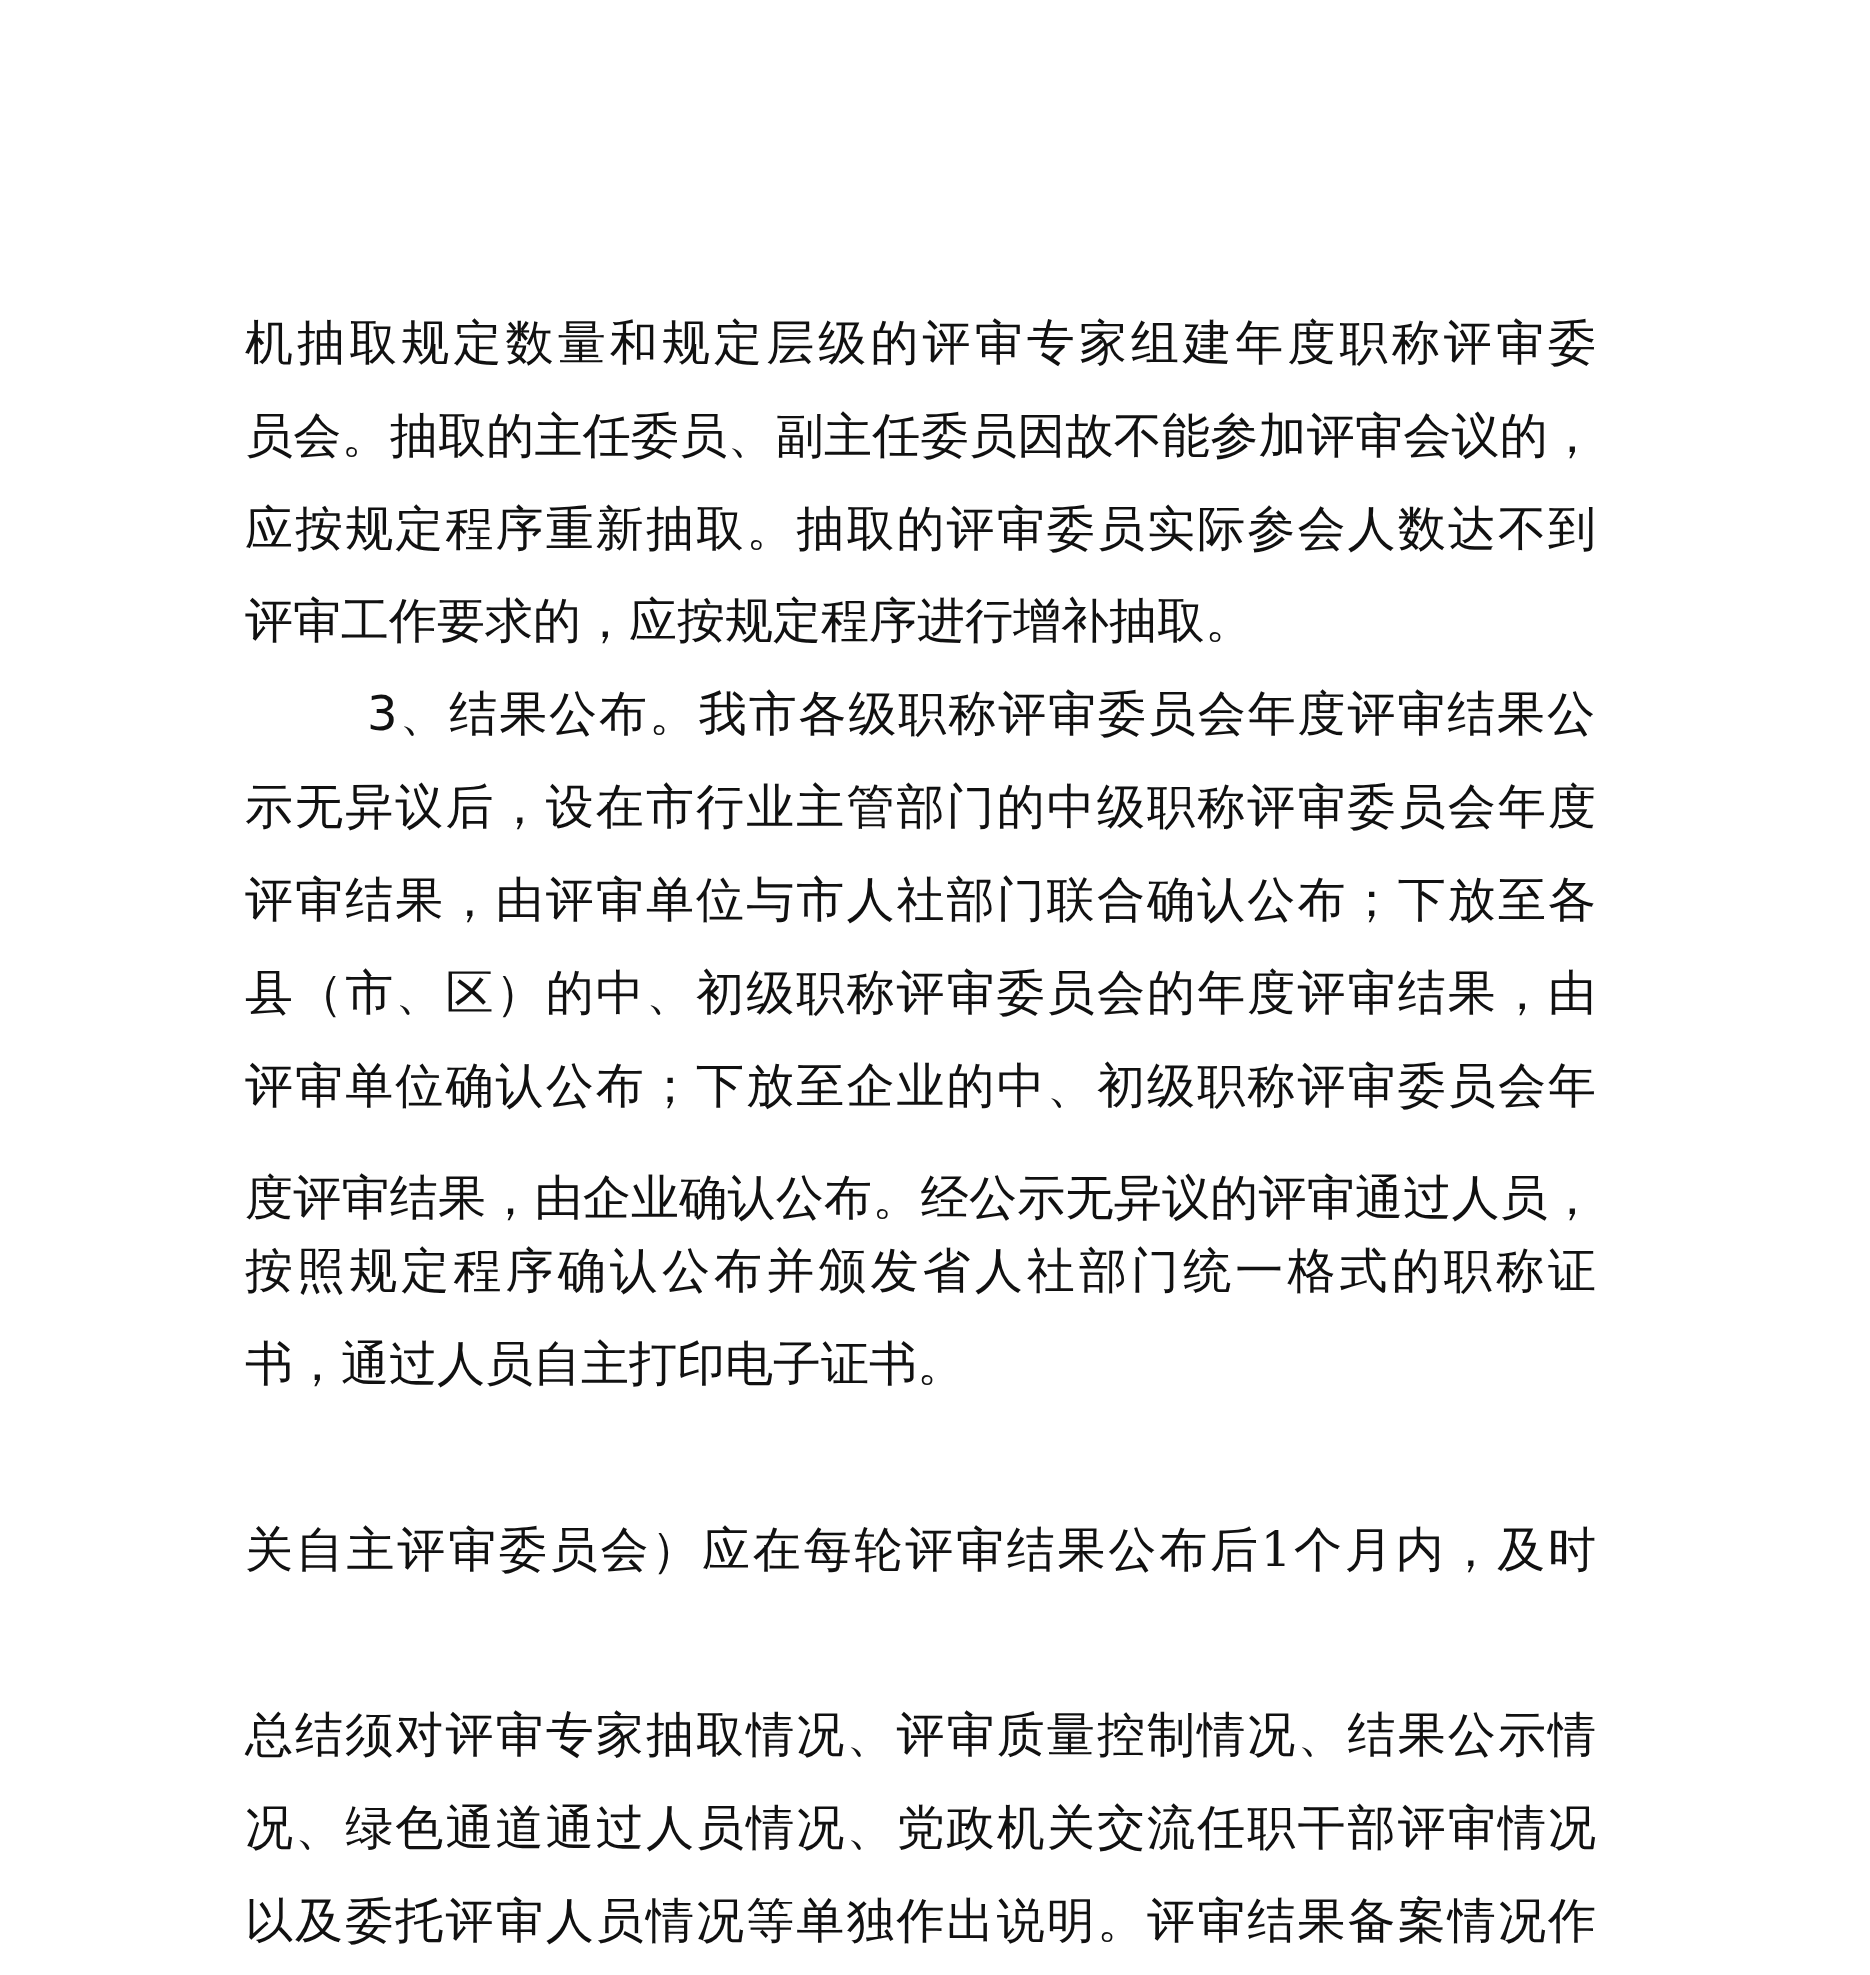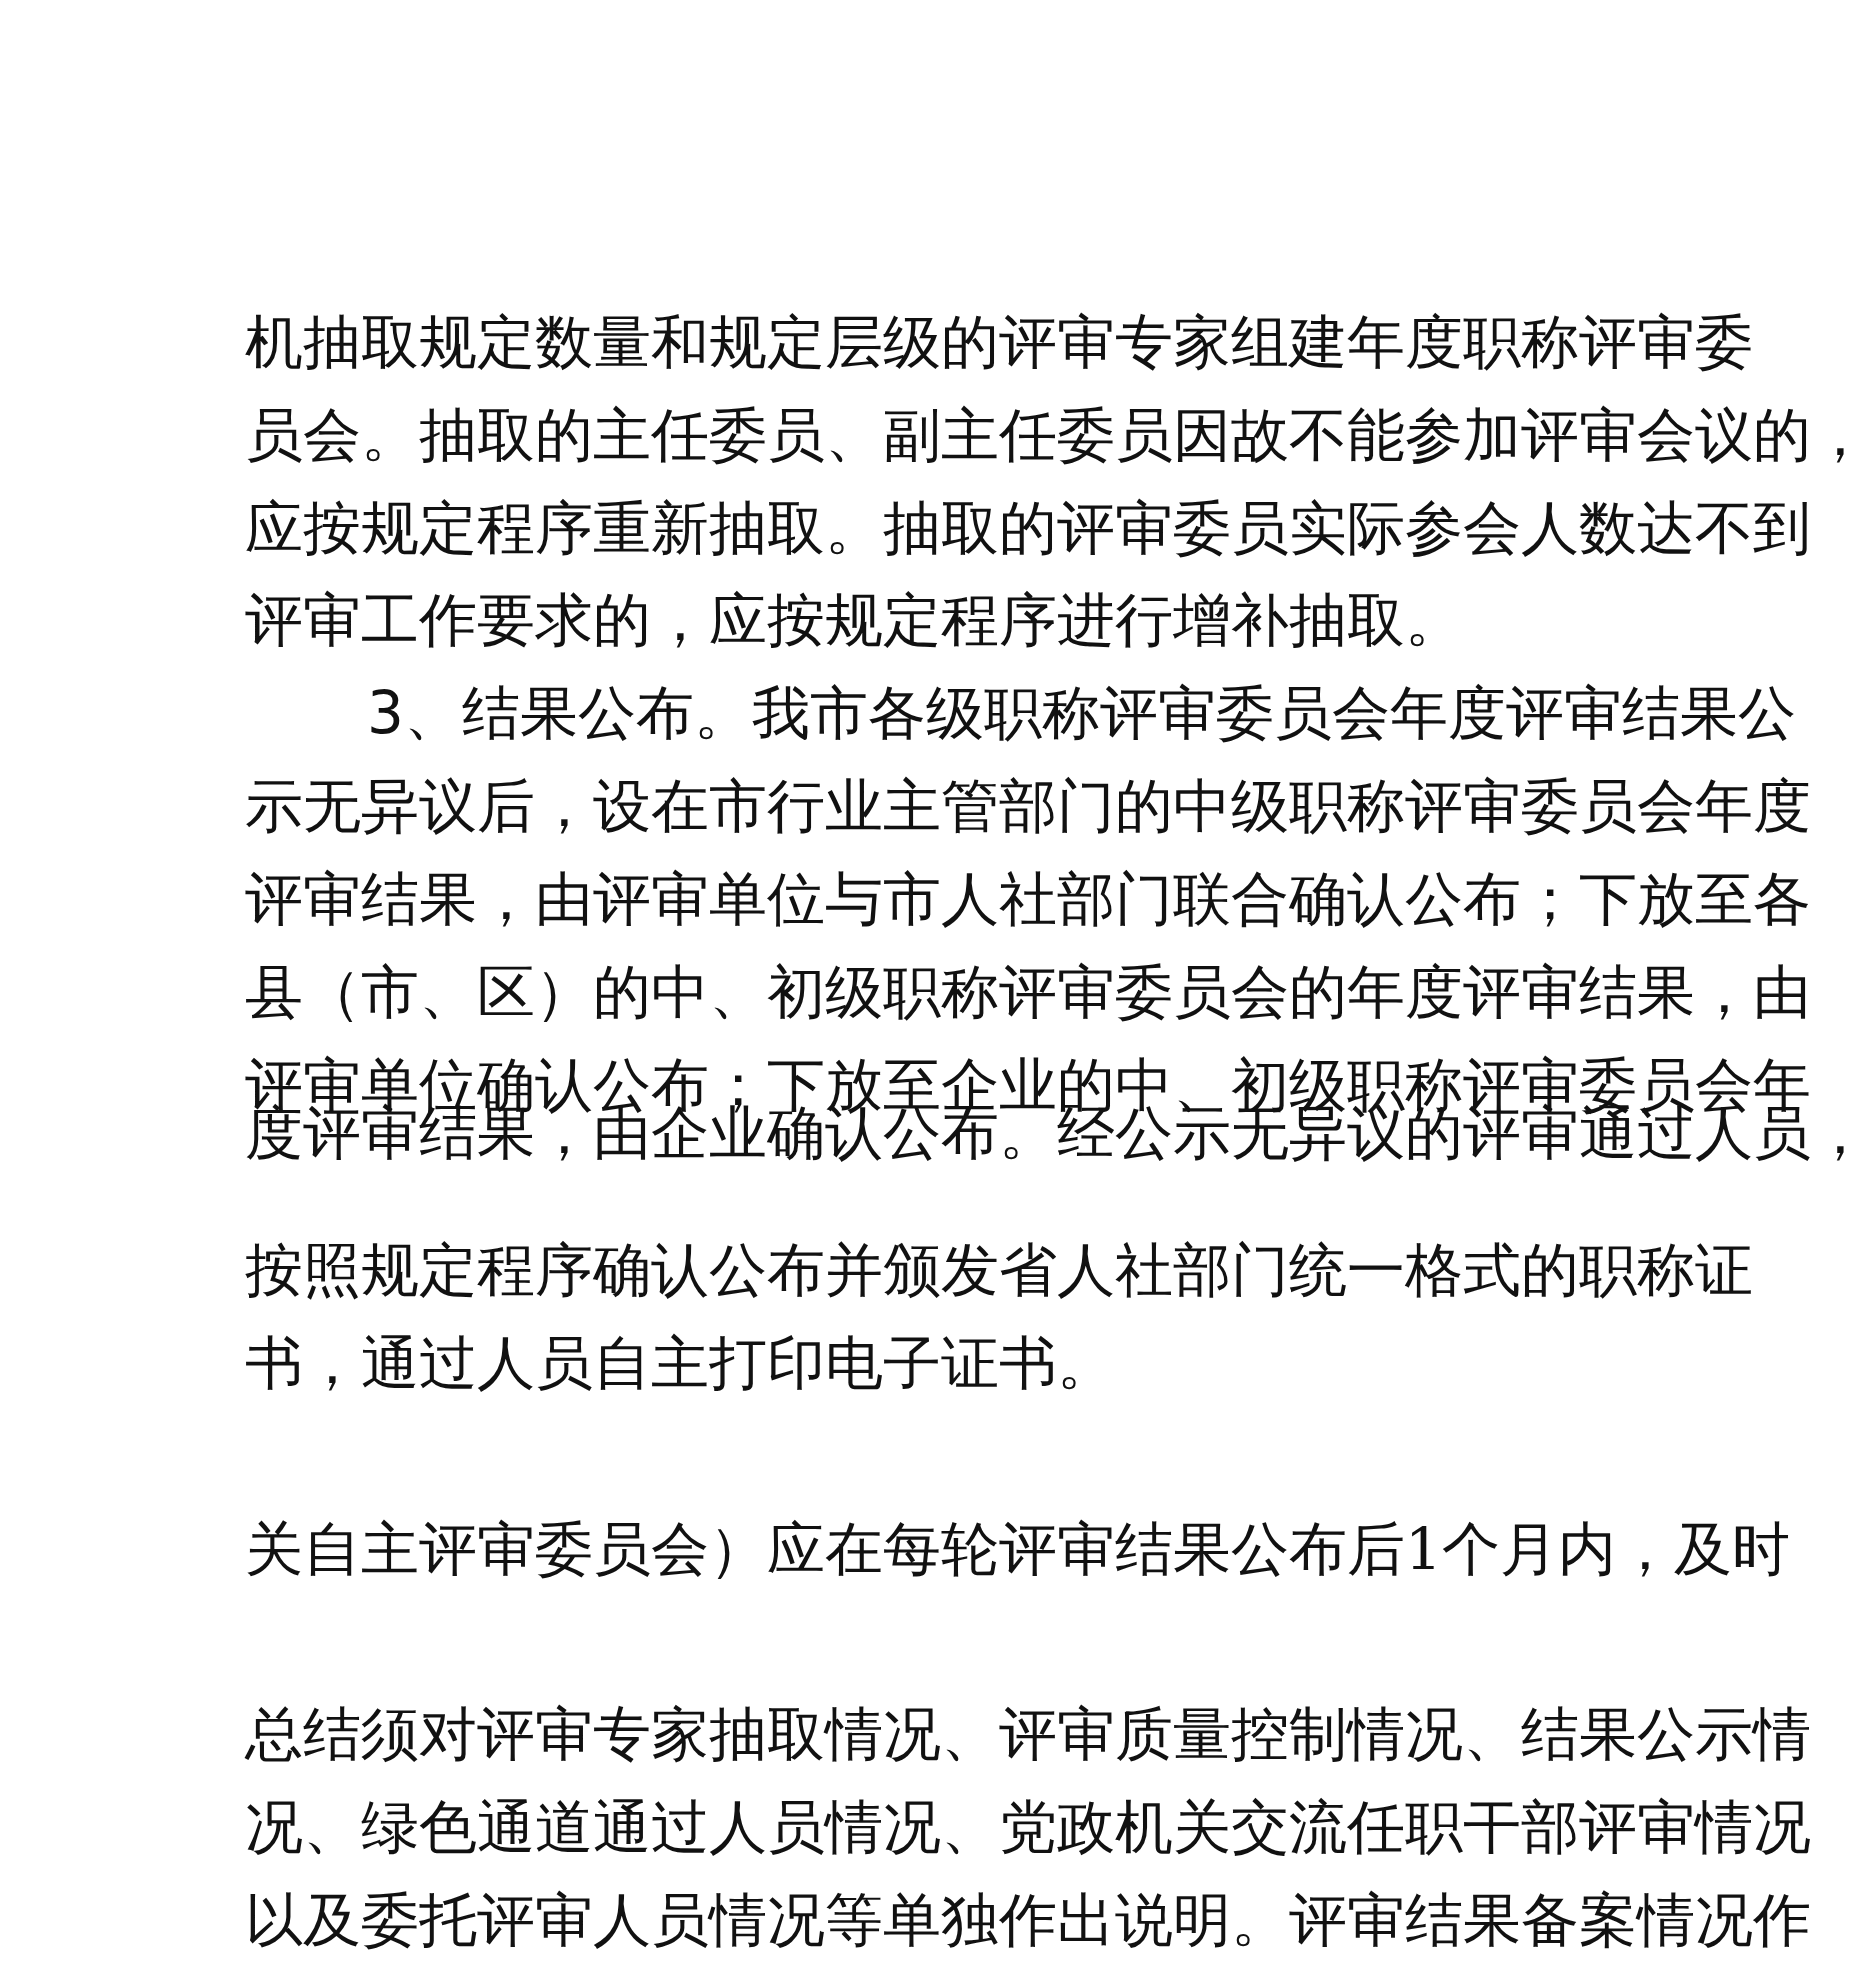--- a/index.html
+++ b/index.html
@@ -5,21 +5,21 @@
   html, body { margin: 0; padding: 0; background: #ffffff; }
   body { width: 1871px; height: 2654px; position: relative; overflow: hidden; }
   .page { position: absolute; left: 0; top: 0; width: 1871px; height: 2654px; background: #fff; }
   .line {
     position: absolute;
     left: 245px;
     width: 1351px;
     height: 79px;
     line-height: 79px;
     font-family: "DejaVu Serif", "Liberation Serif", serif;
-    font-size: 58px;
+    font-size: 48px;
     color: #111111;
     white-space: nowrap;
     text-align: justify;
     text-align-last: justify;
   }
   .line.last { text-align-last: left; }
   .line.indent { left: 367px; width: 1228px; }
   .bold { font-weight: normal; font-family: "DejaVu Sans", "Liberation Sans", sans-serif; }
 </style>
 </head>
@@ -30,21 +30,21 @@
   <div class="line" style="top:303px">机抽取规定数量和规定层级的评审专家组建年度职称评审委</div>
   <div class="line" style="top:396px">员会。抽取的主任委员、副主任委员因故不能参加评审会议的，</div>
   <div class="line" style="top:489px">应按规定程序重新抽取。抽取的评审委员实际参会人数达不到</div>
   <div class="line last" style="top:581px">评审工作要求的，应按规定程序进行增补抽取。</div>
 
   <div class="line indent" style="top:674px"><span class="bold">3、结果公布。</span><span>我市各级职称评审委员会年度评审结果公</span></div>
   <div class="line" style="top:767px">示无异议后，设在市行业主管部门的中级职称评审委员会年度</div>
   <div class="line" style="top:860px">评审结果，由评审单位与市人社部门联合确认公布；下放至各</div>
   <div class="line" style="top:953px">县（市、区）的中、初级职称评审委员会的年度评审结果，由</div>
   <div class="line" style="top:1046px">评审单位确认公布；下放至企业的中、初级职称评审委员会年</div>
-  <div class="line" style="top:1094px">度评审结果，由企业确认公布。经公示无异议的评审通过人员，</div>
+  <div class="line" style="top:1158px">度评审结果，由企业确认公布。经公示无异议的评审通过人员，</div>
   <div class="line last" style="top:1324px">书，通过人员自主打印电子证书。</div>
   <div class="line" style="top:1231px">按照规定程序确认公布并颁发省人社部门统一格式的职称证</div>
 
   <div class="line" style="top:1510px">关自主评审委员会）应在每轮评审结果公布后1个月内，及时</div>
   <div class="line" style="top:1788px">况、绿色通道通过人员情况、党政机关交流任职干部评审情况</div>
   <div class="line" style="top:1695px">总结须对评审专家抽取情况、评审质量控制情况、结果公示情</div>
   <div class="line" style="top:1881px">以及委托评审人员情况等单独作出说明。评审结果备案情况作</div>
   <div class="line last" style="top:1974px">为职称评审质量评估、考核、督导和抽查巡查的重要参考。</div>
 
 </div>

